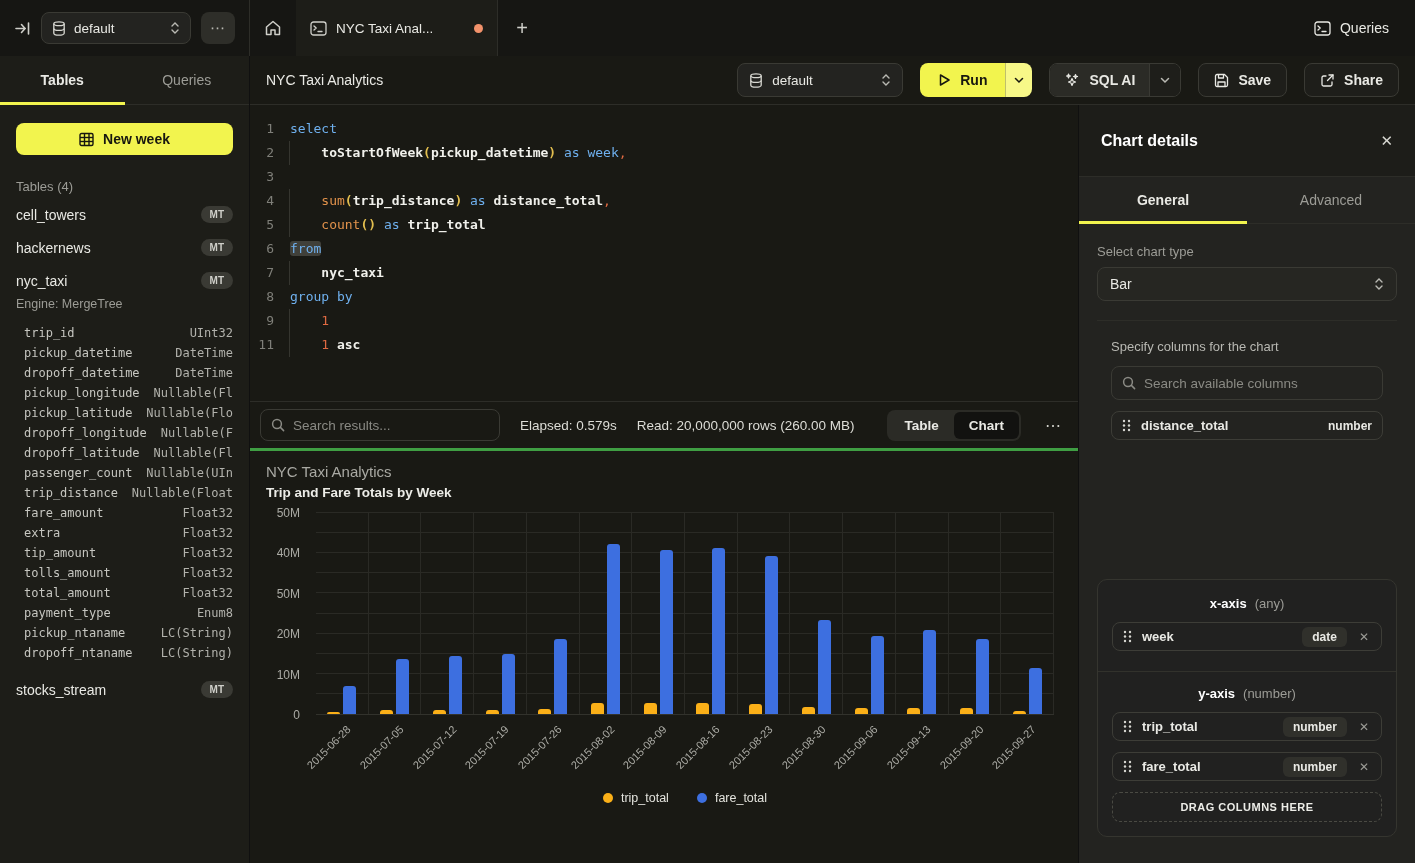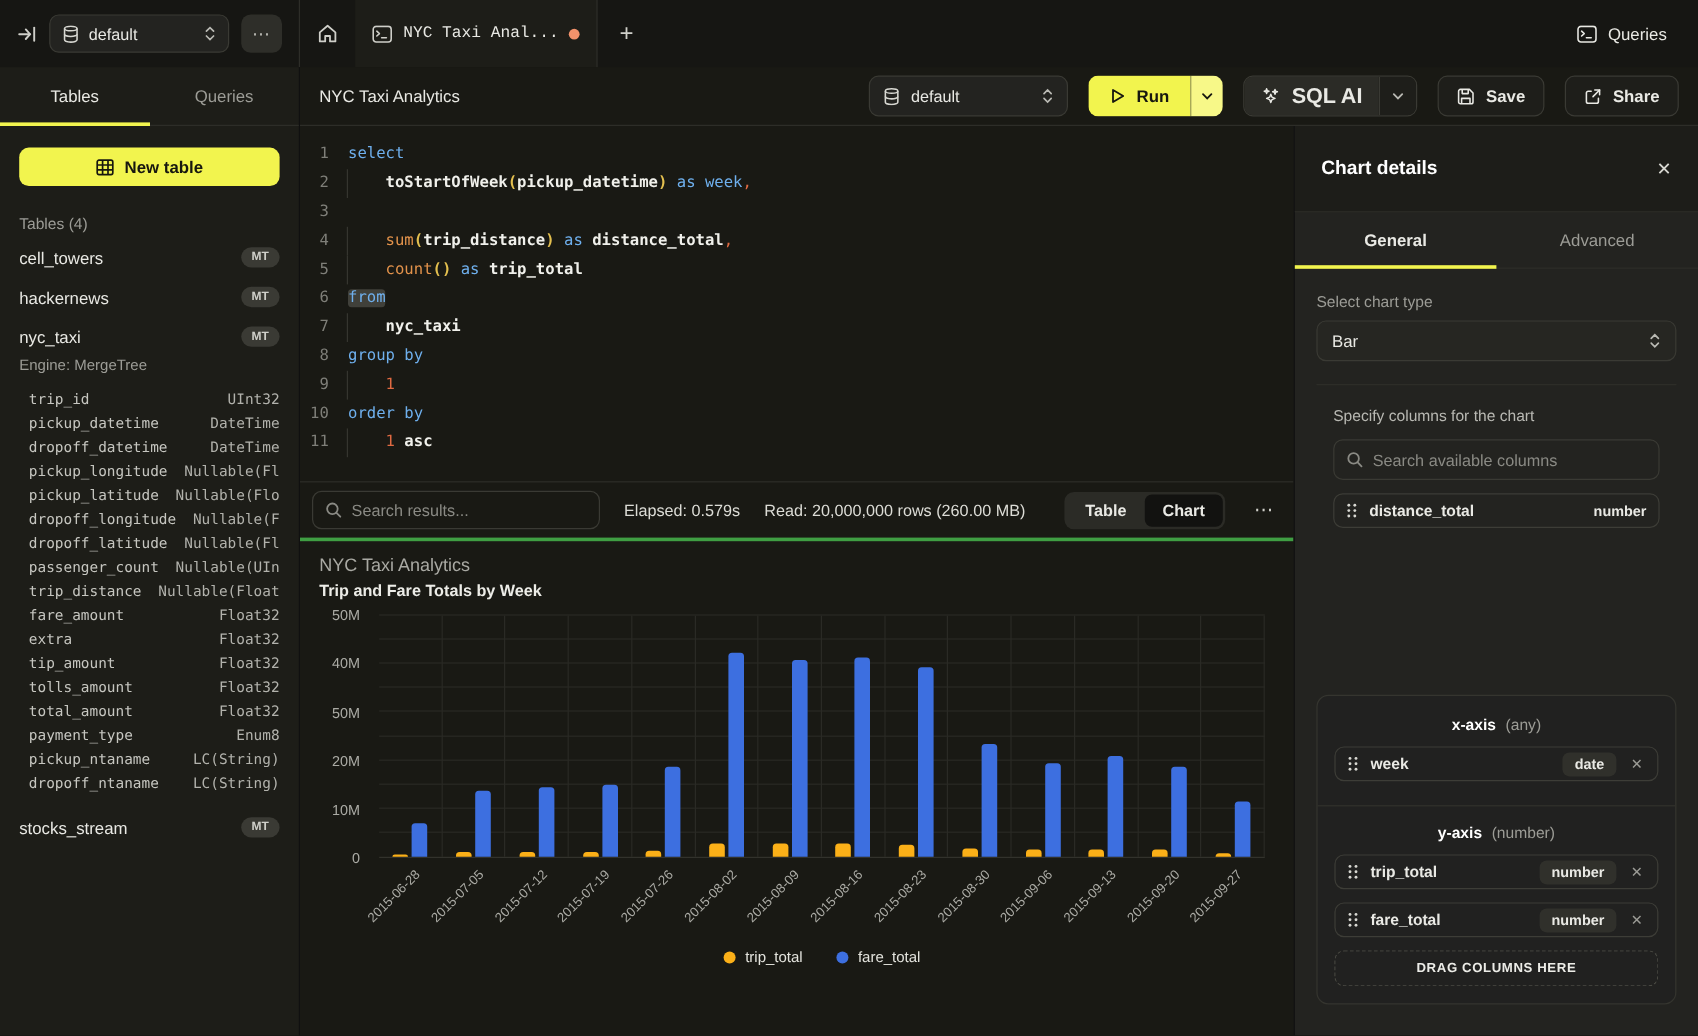--- a/index.html
+++ b/index.html
@@ -23,35 +23,35 @@
   .icon-btn{background:none; border:none; color:#CFCFC9; cursor:pointer; display:flex; align-items:center; justify-content:center;}
   .db-select{flex:1; height:32px; background:#232320; border:1px solid var(--border2); border-radius:8px;
     display:flex; align-items:center; gap:8px; padding:0 10px; color:var(--text); cursor:pointer;}
   .db-select .lbl{flex:1; text-align:left; font-size:13.5px;}
   .more-btn{width:34px; height:32px; border-radius:8px; background:#2E2E29; border:none; color:#B9B9B3;
     font-size:15px; letter-spacing:1px; cursor:pointer;}
   .topbar-main{flex:1; display:flex; align-items:stretch;}
   .home-btn{width:46px; display:flex; align-items:center; justify-content:center;}
   .tab{width:202px; background:var(--bg-side); border-right:1px solid var(--border);
     display:flex; align-items:center; gap:9px; padding:0 14px; cursor:pointer;}
-  .tab .t-title{flex:1; font-size:13.5px; color:var(--text); white-space:nowrap; overflow:hidden;font-family:Liberation Mono, monospace;}
+  .tab .t-title{flex:1; font-size:13.5px; color:var(--text); white-space:nowrap; overflow:hidden;}
   .dot{width:9px; height:9px; border-radius:50%; background:#F2926B;}
   .newtab-btn{width:48px; font-size:20px; color:#CFCFC9;}
   .topbar-right{margin-left:auto; display:flex; align-items:center; padding-right:26px; gap:9px; cursor:pointer;}
   .topbar-right span{font-size:14px; color:var(--text);}
 
   
   .body{flex:1; display:flex; min-height:0;}
 
   
   .sidebar{width:250px; flex:0 0 auto; background:var(--bg-side); border-right:1px solid #101010; display:flex; flex-direction:column;}
   .side-tabs{height:49px; display:flex; border-bottom:1px solid var(--border); flex:0 0 auto;}
   .side-tab{flex:1; display:flex; align-items:center; justify-content:center; font-size:14px; color:var(--dim);
     cursor:pointer; position:relative;}
-  .side-tab.active{color:var(--text); font-weight:normal;}
+  .side-tab.active{color:var(--text); font-weight:bold;}
   .side-tab.active::after{content:""; position:absolute; left:0; right:0; bottom:-1px; height:3px; background:var(--yellow);}
   .side-content{flex:1; overflow:hidden; padding:18px 0 0;}
   .new-table{display:flex; align-items:center; justify-content:center; gap:9px; height:32px; margin:0 16px;
     width:calc(100% - 32px); background:var(--yellow); color:#17170F; font-weight:bold; font-size:14px;
     border:none; border-radius:8px; cursor:pointer;}
   .search-box{height:32px; margin:16px 16px 0; border:1px solid var(--border2); border-radius:8px;
     display:flex; align-items:center; gap:8px; padding:0 10px; background:transparent;}
   .search-box input{flex:1; background:transparent; border:none; outline:none; color:var(--text);
     font-size:13.5px; font-family:inherit; min-width:0;}
   .search-box input::placeholder{color:#8A8A84;}
@@ -73,21 +73,21 @@
   .tb-select{width:166px; height:34px; background:#232320; border:1px solid var(--border2); border-radius:8px;
     display:flex; align-items:center; gap:9px; padding:0 11px; cursor:pointer; color:var(--text);}
   .tb-select .lbl{flex:1; text-align:left; font-size:13.5px;}
   .split-btn{display:flex; border-radius:8px; overflow:hidden; cursor:pointer;}
   .run-main{display:flex; align-items:center; gap:9px; background:var(--yellow); color:#17170F; font-weight:bold;
     font-size:14px; padding:0 18px; height:34px; border:none; cursor:pointer;}
   .run-arrow{width:27px; background:#F7F888; border:none; border-left:1px solid rgba(23,23,15,.25);
     display:flex; align-items:center; justify-content:center; cursor:pointer;}
   .ai-btn{display:flex; border:1px solid var(--border2); border-radius:8px; overflow:hidden; cursor:pointer;}
   .ai-main{display:flex; align-items:center; gap:9px; background:#2B2B26; color:var(--text); font-weight:bold;
-    font-size:18px; padding:0 14px; height:32px; border:none; cursor:pointer;}
+    font-size:14px; padding:0 14px; height:32px; border:none; cursor:pointer;}
   .ai-arrow{width:31px; background:#1E1E1A; border:none; border-left:1px solid var(--border2);
     display:flex; align-items:center; justify-content:center; cursor:pointer;}
   .ghost-btn{display:flex; align-items:center; gap:9px; height:34px; padding:0 15px; background:#1E1E1A;
     border:1px solid var(--border2); border-radius:8px; color:var(--text); font-size:14px; font-weight:bold; cursor:pointer;}
 
   .main-body{flex:1; display:flex; min-height:0;}
   .left-col{width:828px; flex:0 0 auto; display:flex; flex-direction:column; background:var(--bg-main);}
 
   
   .editor{height:296px; flex:0 0 auto; padding:12px 0 0 8px; font-family:"DejaVu Sans Mono", monospace;
@@ -233,21 +233,21 @@
       </div>
       <div class="side-content">
         <button class="new-table">
           <svg width="15" height="15" viewBox="0 0 15 15" fill="none" stroke="#17170F" stroke-width="1.4">
               <rect x="1" y="1.5" width="13" height="12" rx="1.5"></rect>
               <path d="M1 5.5 H14"></path>
               <path d="M1 9.5 H14"></path>
               <path d="M5.5 1.5 V13.5"></path>
               <path d="M10 1.5 V13.5"></path>
             </svg>
-          <span>New table</span>
+          <span>New week</span>
         </button>
         <div class="section-label">Tables (4)</div>
         <div>
             <div class="table-row">
               <span class="tname">cell_towers</span>
               <span class="pill">MT</span>
             </div>
             <div class="table-row">
               <span class="tname">hackernews</span>
               <span class="pill">MT</span>
@@ -404,21 +404,20 @@
           <div class="editor">
               <div class="code-line"><span class="ln">1</span><span class="lc"><span class="tk-k">select</span></span></div>
               <div class="code-line"><span class="ln">2</span><span class="lc guide"><span>    </span><span class="tk-i">toStartOfWeek</span><span class="tk-p">(</span><span class="tk-i">pickup_datetime</span><span class="tk-p">)</span><span> </span><span class="tk-k">as</span><span> </span><span class="tk-k">week</span><span class="tk-c">,</span></span></div>
               <div class="code-line"><span class="ln">3</span></div>
               <div class="code-line"><span class="ln">4</span><span class="lc guide"><span>    </span><span class="tk-f">sum</span><span class="tk-p">(</span><span class="tk-i">trip_distance</span><span class="tk-p">)</span><span> </span><span class="tk-k">as</span><span> </span><span class="tk-i">distance_total</span><span class="tk-c">,</span></span></div>
               <div class="code-line"><span class="ln">5</span><span class="lc guide"><span>    </span><span class="tk-f">count</span><span class="tk-p">()</span><span> </span><span class="tk-k">as</span><span> </span><span class="tk-i">trip_total</span></span></div>
               <div class="code-line"><span class="ln">6</span><span class="lc"><span class="tk-k tk-hl">from</span></span></div>
               <div class="code-line"><span class="ln">7</span><span class="lc guide"><span>    </span><span class="tk-i">nyc_taxi</span></span></div>
               <div class="code-line"><span class="ln">8</span><span class="lc"><span class="tk-k">group by</span></span></div>
               <div class="code-line"><span class="ln">9</span><span class="lc guide"><span>    </span><span class="tk-n">1</span></span></div>
-              <div class="code-line"><span class="ln">10</span><span class="lc"><span class="tk-k">order by</span></span></div>
               <div class="code-line"><span class="ln">11</span><span class="lc guide"><span>    </span><span class="tk-n">1</span><span> </span><span class="tk-i">asc</span></span></div>
             </div>
 
           <div class="results-bar">
             <div class="search-box results-search">
               <svg width="14" height="14" viewBox="0 0 14 14" fill="none" stroke="#8A8A84" stroke-width="1.5" stroke-linecap="round">
                   <circle cx="6" cy="6" r="4.4"></circle>
                   <path d="M9.4 9.4 L12.6 12.6"></path>
                 </svg>
               <input placeholder="Search results..." style="">

